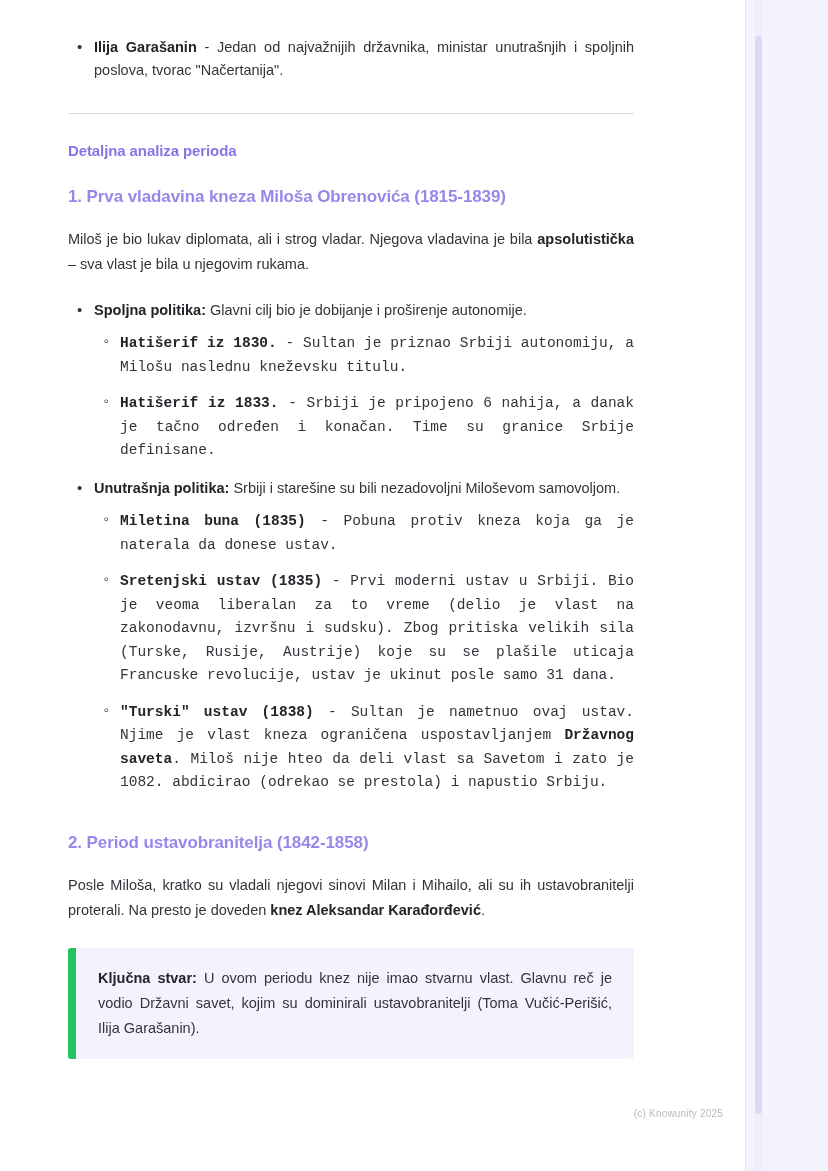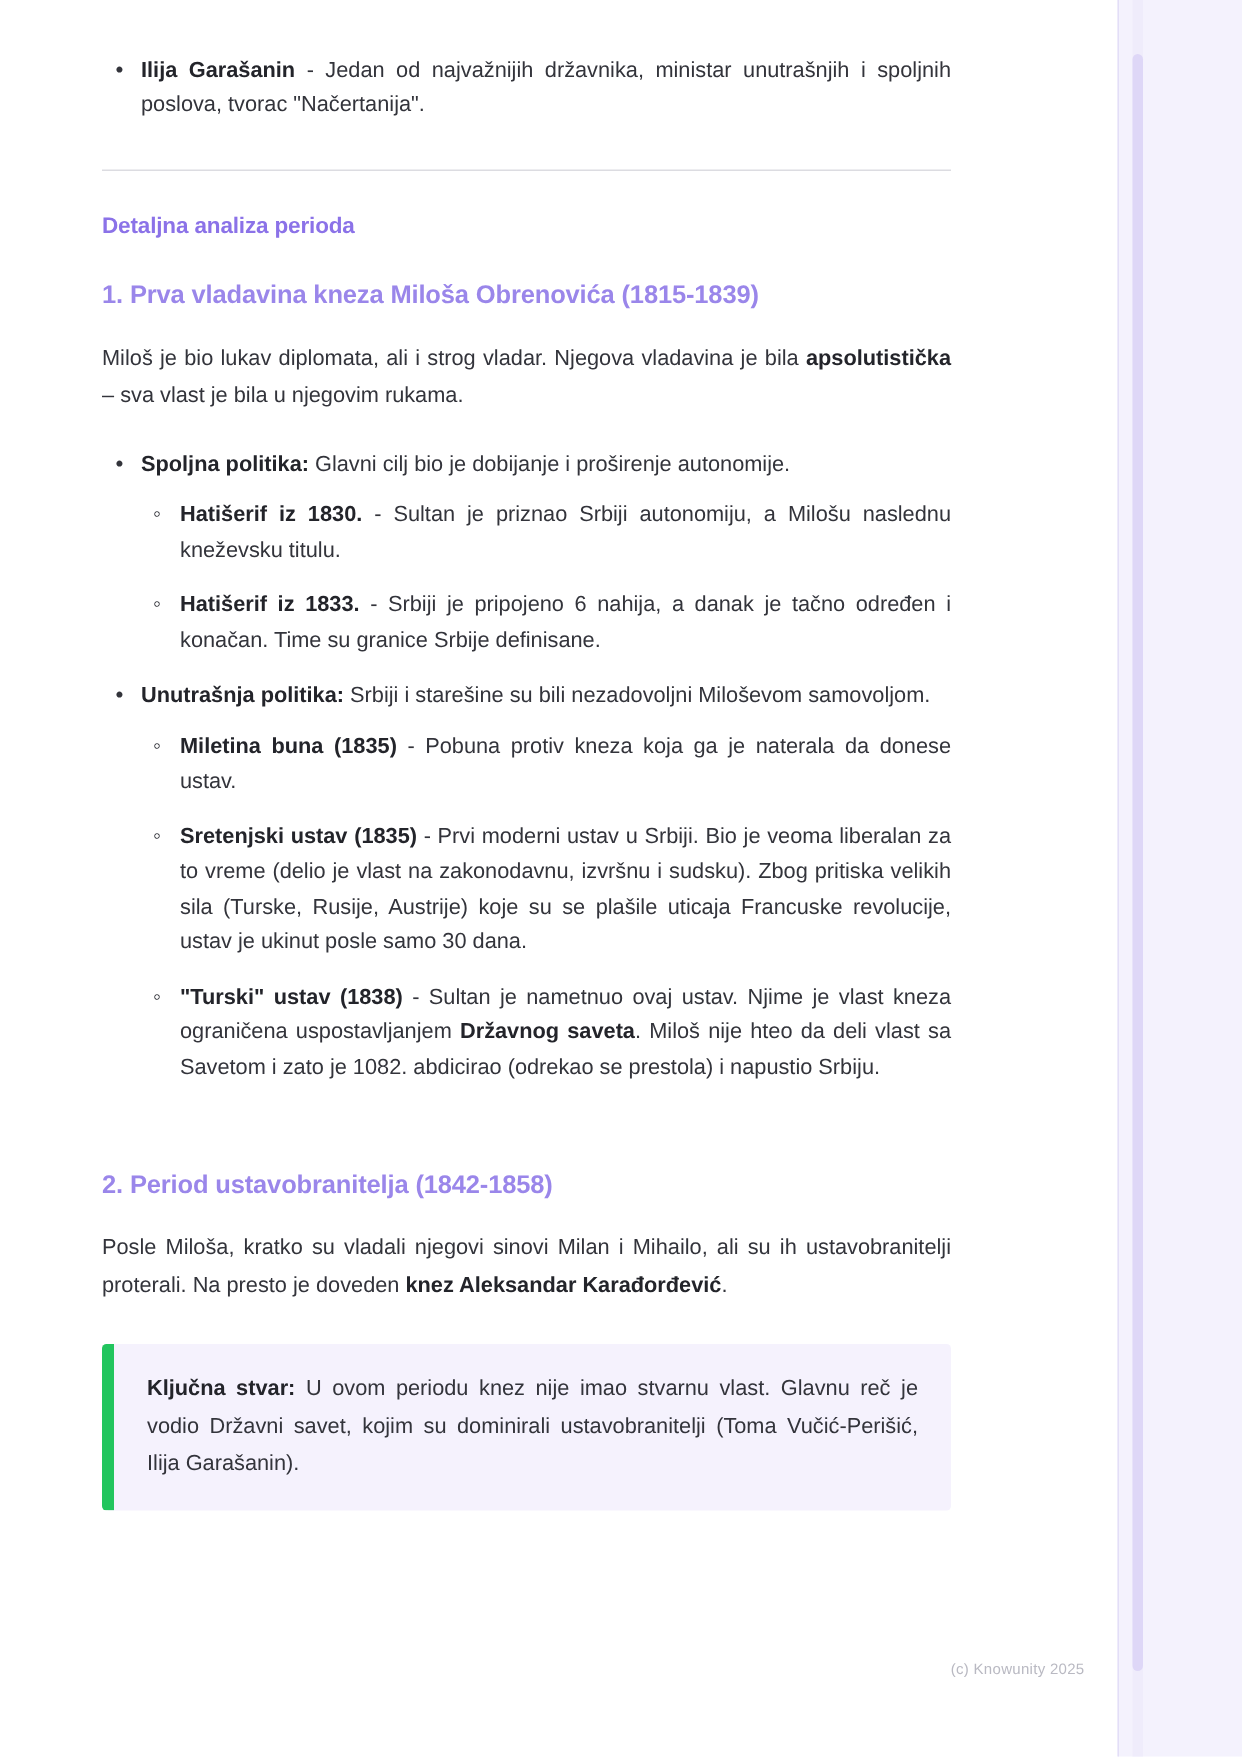--- a/index.html
+++ b/index.html
@@ -87,20 +87,21 @@
     position: absolute;
     left: 9px;
     top: -1px;
     font-size: 15px;
     color: #33343b;
   }
   ul.sub {
     list-style: none;
     margin: 10px 0 0 0;
     padding: 0;
+    font-family: Liberation Mono, monospace;
   }
   ul.sub > li {
     position: relative;
     padding-left: 26px;
     margin-bottom: 13px;
     font-size: 14.5px;
     line-height: 1.62;
     color: #33343b;
     text-align: justify;
   }
@@ -127,21 +128,21 @@
     margin: 0 0 28px 0;
     letter-spacing: -0.1px;
   }
   h3.sub-title {
     font-size: 17px;
     font-weight: bold;
     color: #9a86ea;
     margin: 0 0 20px 0;
     letter-spacing: -0.1px;
   }
-  h3.sub-title.spaced { margin-top: 56px; }
+  h3.sub-title.spaced { margin-top: 38px; }
 
   p.para {
     font-size: 14.5px;
     line-height: 1.72;
     margin: 0 0 22px 0;
     color: #33343b;
     text-align: justify;
   }
 
   .callout {
@@ -201,21 +202,21 @@
           </li>
         </ul>
       </li>
       <li>
         <b>Unutrašnja politika:</b><span> Srbiji i starešine su bili nezadovoljni Miloševom samovoljom.</span>
         <ul class="sub">
           <li>
             <b>Miletina buna (1835)</b><span> - Pobuna protiv kneza koja ga je naterala da donese ustav.</span>
           </li>
           <li>
-            <b>Sretenjski ustav (1835)</b><span> - Prvi moderni ustav u Srbiji. Bio je veoma liberalan za to vreme (delio je vlast na zakonodavnu, izvršnu i sudsku). Zbog pritiska velikih sila (Turske, Rusije, Austrije) koje su se plašile uticaja Francuske revolucije, ustav je ukinut posle samo 30 dana.</span>
+            <b>Sretenjski ustav (1835)</b><span> - Prvi moderni ustav u Srbiji. Bio je veoma liberalan za to vreme (delio je vlast na zakonodavnu, izvršnu i sudsku). Zbog pritiska velikih sila (Turske, Rusije, Austrije) koje su se plašile uticaja Francuske revolucije, ustav je ukinut posle samo 31 dana.</span>
           </li>
           <li>
             <b>"Turski" ustav (1838)</b><span> - Sultan je nametnuo ovaj ustav. Njime je vlast kneza ograničena uspostavljanjem </span><b>Državnog saveta</b><span>. Miloš nije hteo da deli vlast sa Savetom i zato je 1082. abdicirao (odrekao se prestola) i napustio Srbiju.</span>
           </li>
         </ul>
       </li>
     </ul>
 
     <h3 class="sub-title spaced">2. Period ustavobranitelja (1842-1858)</h3>
 

